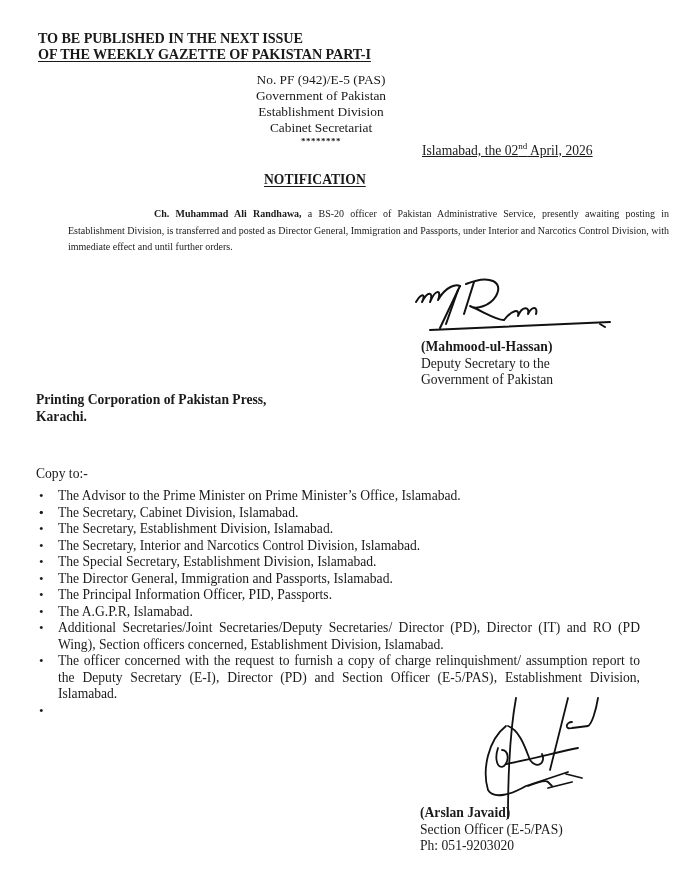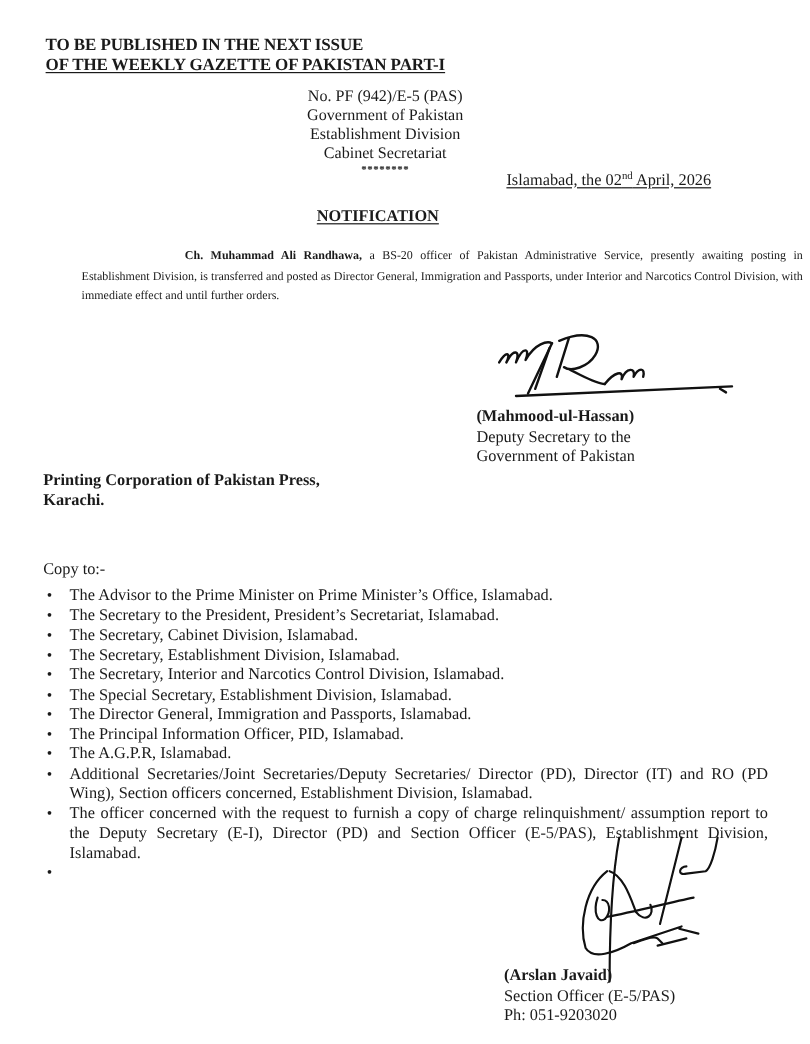--- a/index.html
+++ b/index.html
@@ -25,21 +25,21 @@
     .notif-title {
       left: 264px; top: 172px; font-size: 13.6px; font-weight: bold;
       text-decoration: underline; text-underline-offset: 2px;
     }
     .body-para {
       left: 36px; top: 206px; width: 601px; font-size: 10px; line-height: 16.5px;
       text-align: justify; text-indent: 86px; margin-left: 32px;
     }
     .sig1-svg { left: 400px; top: 272px; }
     .sig1-block {
-      left: 397px; top: 339px; width: 170px; font-size: 13.6px; line-height: 16.5px;
+      left: 421px; top: 339px; width: 170px; font-size: 13.6px; line-height: 16.5px;
     }
     .address {
       left: 36px; top: 392px; font-size: 13.6px; line-height: 16.6px; font-weight: bold;
     }
     .copy-to { left: 36px; top: 466px; font-size: 13.6px; }
     .copy-list {
       left: 36px; top: 488px; width: 604px; font-size: 13.6px; line-height: 16.5px;
       margin: 0; padding: 0; list-style: none;
     }
     .copy-list li { position: relative; padding-left: 22px; text-align: justify; }
@@ -95,27 +95,27 @@
 
 <div class="abs address">
   <div>Printing Corporation of Pakistan Press,</div>
   <div>Karachi.</div>
 </div>
 
 <div class="abs copy-to">Copy to:-</div>
 
 <ul class="abs copy-list">
   <li><span class="bullet">•</span><span>The Advisor to the Prime Minister on Prime Minister’s Office, Islamabad.</span></li>
-  <li><span class="bullet">•</span><span>The Secretary to the President, President’s Secretariat, Islamabad.</span></li>
+  <li><span class="bullet">•</span></li>
   <li><span class="bullet">•</span><span>The Secretary, Cabinet Division, Islamabad.</span></li>
   <li><span class="bullet">•</span><span>The Secretary, Establishment Division, Islamabad.</span></li>
   <li><span class="bullet">•</span><span>The Secretary, Interior and Narcotics Control Division, Islamabad.</span></li>
   <li><span class="bullet">•</span><span>The Special Secretary, Establishment Division, Islamabad.</span></li>
   <li><span class="bullet">•</span><span>The Director General, Immigration and Passports, Islamabad.</span></li>
-  <li><span class="bullet">•</span><span>The Principal Information Officer, PID, Islamabad.</span></li>
+  <li><span class="bullet">•</span><span>The Principal Information Officer, PID, Passports.</span></li>
   <li><span class="bullet">•</span><span>The A.G.P.R, Islamabad.</span></li>
   <li><span class="bullet">•</span><span>Additional Secretaries/Joint Secretaries/Deputy Secretaries/ Director (PD), Director (IT) and RO (PD Wing), Section officers concerned, Establishment Division, Islamabad.</span></li>
   <li><span class="bullet">•</span><span>The officer concerned with the request to furnish a copy of charge relinquishment/ assumption report to the Deputy Secretary (E-I), Director (PD) and Section Officer (E-5/PAS), Establishment Division, Islamabad.</span></li>
   <li><span class="bullet">•</span></li>
 </ul>
 
 <svg class="abs sig2-svg" width="140" height="130" viewBox="0 0 140 130">
   <g fill="none" stroke="#111" stroke-width="1.8" stroke-linecap="round" stroke-linejoin="round">
     <path d="M48 8 C 44 30, 40 70, 40 128"></path>
     <path d="M38 36 C 20 50, 14 80, 20 100 C 26 110, 44 104, 58 96 L 100 82"></path>

